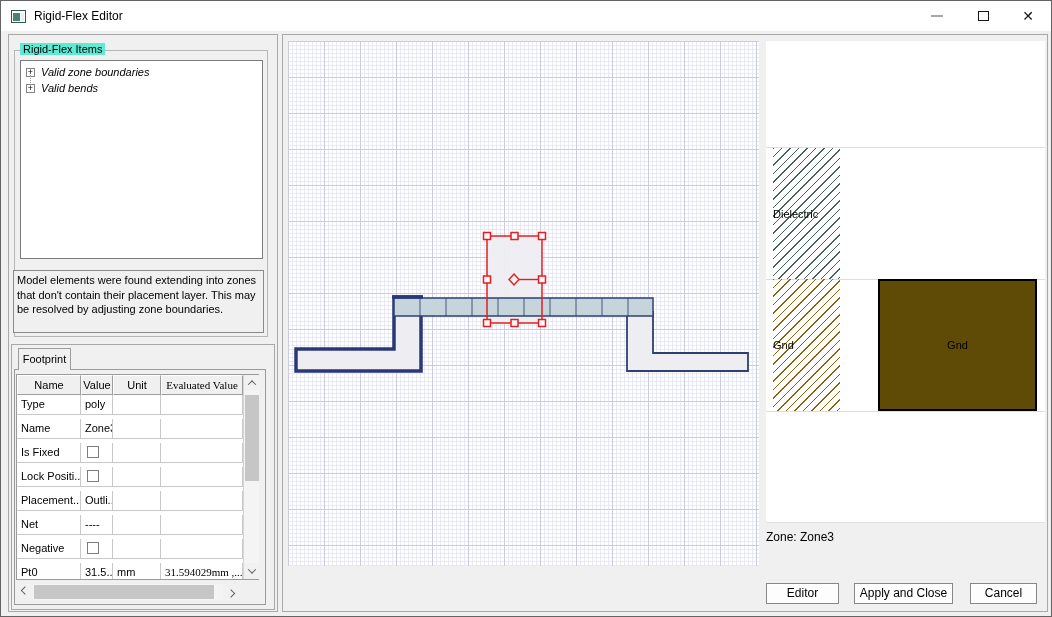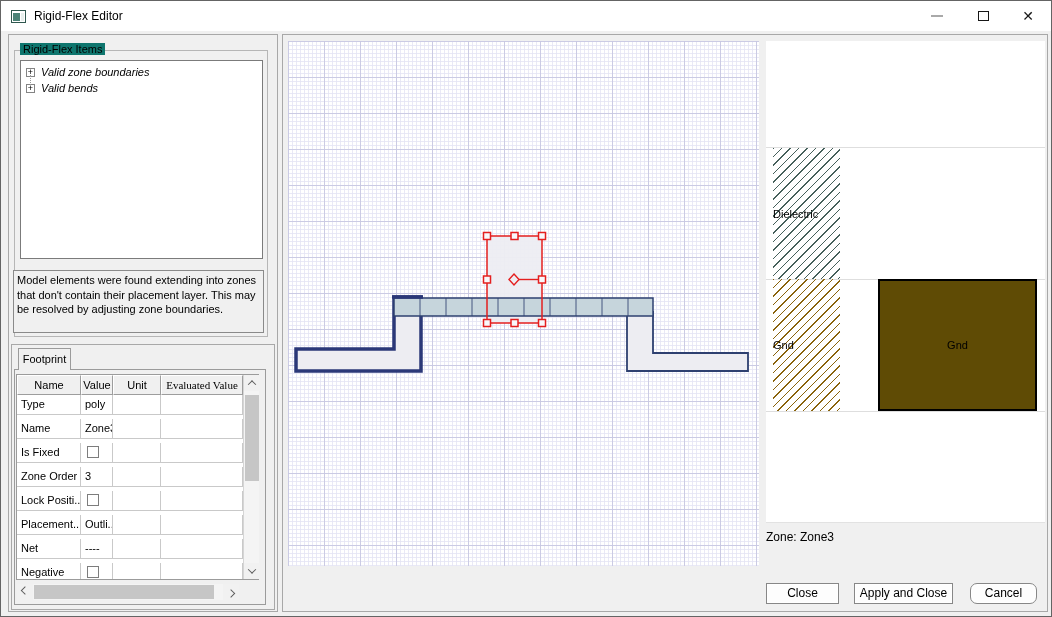--- a/index.html
+++ b/index.html
@@ -19,21 +19,21 @@
   #btn-min { left:913px; }  #btn-max { left:959px; } #btn-close { left:1005px; width:44px; }
   #btn-min .dash { width:12px; height:2px; background:#a9a9a9; }
   #btn-max .sq { width:11px; height:10px; border:1.4px solid #161616; }
   #btn-close .x { font-size:14px; color:#161616; line-height:1; }
   
   .panel3d { position:absolute; background:#f0f0f0; border:1px solid #a8a8a8; }
   #left-panel  { left:7px;  top:33px; width:270px; height:578px; }
   #main-panel  { left:281px; top:33px; width:766px; height:578px; }
   
   #groupbox { position:absolute; left:13px; top:49px; width:254px; height:287px; border:1px solid #b6b6b6; }
-  #group-label { position:absolute; left:19px; top:42px; padding:0 3px; background:#0f766e; font-size:11px; }
+  #group-label { position:absolute; left:19px; top:42px; padding:0 3px; background:#5eead4; font-size:11px; }
   
   #treebox { position:absolute; left:19px; top:59px; width:243px; height:199px; background:#fff; border:1px solid #7b7b7b; overflow:hidden; }
   .tree-item { display:flex; align-items:center; height:16px; padding-left:5px; }
   .expander { width:9px; height:9px; border:1px solid #848484; background:#fff; font-size:9px; line-height:7px; text-align:center; margin-right:6px; flex:0 0 auto; }
   .tree-label { font-size:11px; white-space:nowrap;font-style:italic; }
   #tree-guide { position:absolute; left:9px; top:14px; width:1px; height:10px; border-left:1px dotted #9a9a9a; }
   
   #warning { position:absolute; left:12px; top:269px; width:251px; height:63px; border:1px solid #8a8a8a; background:#f0f0f0; padding:2px 3px; font-size:11px; line-height:14.5px; }
   
   #lower-panel { position:absolute; left:10px; top:343px; width:264px; height:266px; border:1px solid #a8a8a8; background:#f0f0f0; }
@@ -79,21 +79,21 @@
   #hatch-gnd { top:238px; height:132px;
     background-image:repeating-linear-gradient(135deg,#8a630c 0 1px,transparent 1px 6px); }
   .hatch-label { font-size:11px; color:#000; }
   #gnd-plane { position:absolute; left:112px; top:238px; width:159px; height:132px; background:#5f4b05; border:2px solid #000; display:flex; align-items:center; justify-content:center; }
   #gnd-plane span { font-size:11px; color:#000; }
   
   #zone-label { position:absolute; left:765px; top:529px; font-size:12px; }
   .btn { position:absolute; top:582px; height:21px; background:#fdfdfd; border:1px solid #878787; box-shadow:inset 0 0 0 1px #fff; font-size:12px; text-align:center; line-height:19px; }
   #btn-reset { left:765px; width:73px; }
   #btn-apply { left:853px; width:99px; }
-  #btn-cancel{ left:969px; width:67px;border-radius:7px; }
+  #btn-cancel{ left:969px; width:67px; }
 </style>
 </head>
 <body>
 
 <div id="dialog">
 
   <div id="titlebar">
     <div id="app-icon">
         <div class="ic-left"></div>
         <div class="ic-right"></div>
@@ -150,26 +150,20 @@
       </div>
       <div class="trow">
         <div class="tc c1">Name</div>
         <div class="tc c2">Zone3</div>
         <div class="tc c3"></div>
         <div class="tc c4"></div>
       </div>
       <div class="trow">
         <div class="tc c1">Is Fixed</div>
         <div class="tc c2"><span class="cb"></span></div>
-        <div class="tc c3"></div>
-        <div class="tc c4"></div>
-      </div>
-      <div class="trow">
-        <div class="tc c1">Zone Order</div>
-        <div class="tc c2">3</div>
         <div class="tc c3"></div>
         <div class="tc c4"></div>
       </div>
       <div class="trow">
         <div class="tc c1">Lock Positi...</div>
         <div class="tc c2"><span class="cb"></span></div>
         <div class="tc c3"></div>
         <div class="tc c4"></div>
       </div>
       <div class="trow">
@@ -277,17 +271,17 @@
     <div class="hatch" id="hatch-gnd">
       <span class="hatch-label">Gnd</span>
     </div>
     <div id="gnd-plane">
       <span>Gnd</span>
     </div>
   </div>
 
   <div id="zone-label">Zone: Zone3</div>
 
-  <div class="btn" id="btn-reset">Close</div>
+  <div class="btn" id="btn-reset">Editor</div>
   <div class="btn" id="btn-apply">Apply and Close</div>
   <div class="btn" id="btn-cancel">Cancel</div>
 
 </div>
 
 </body></html>

